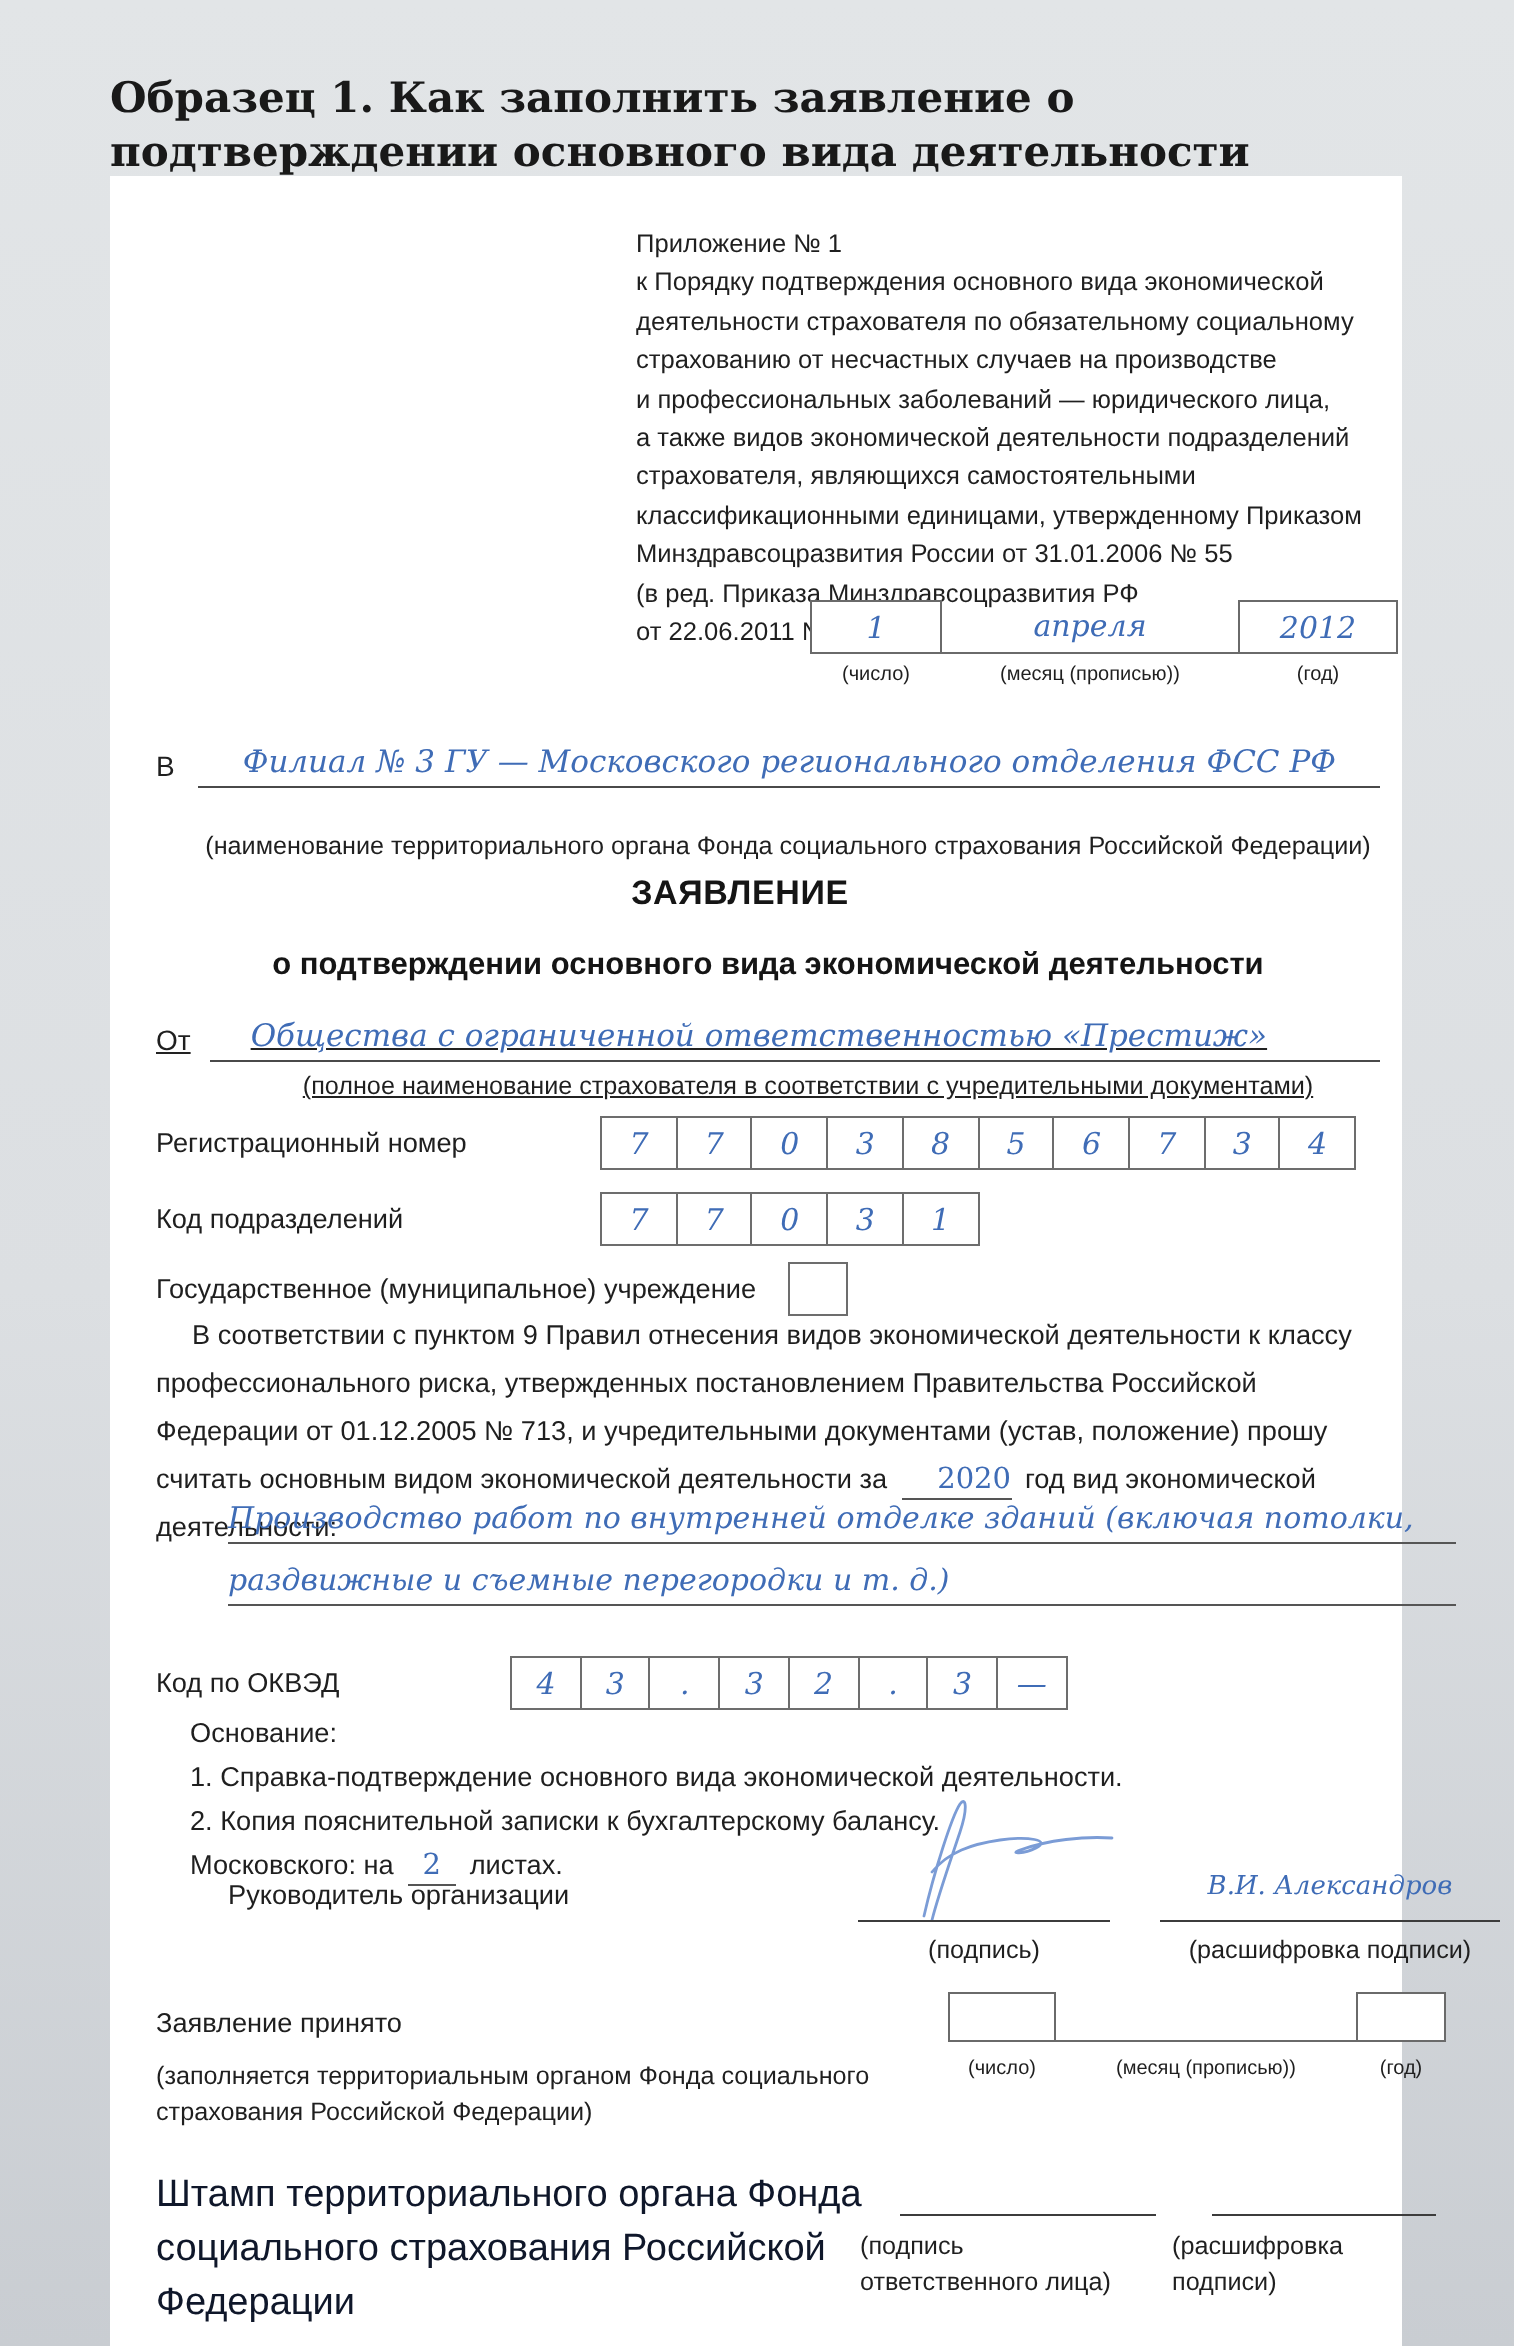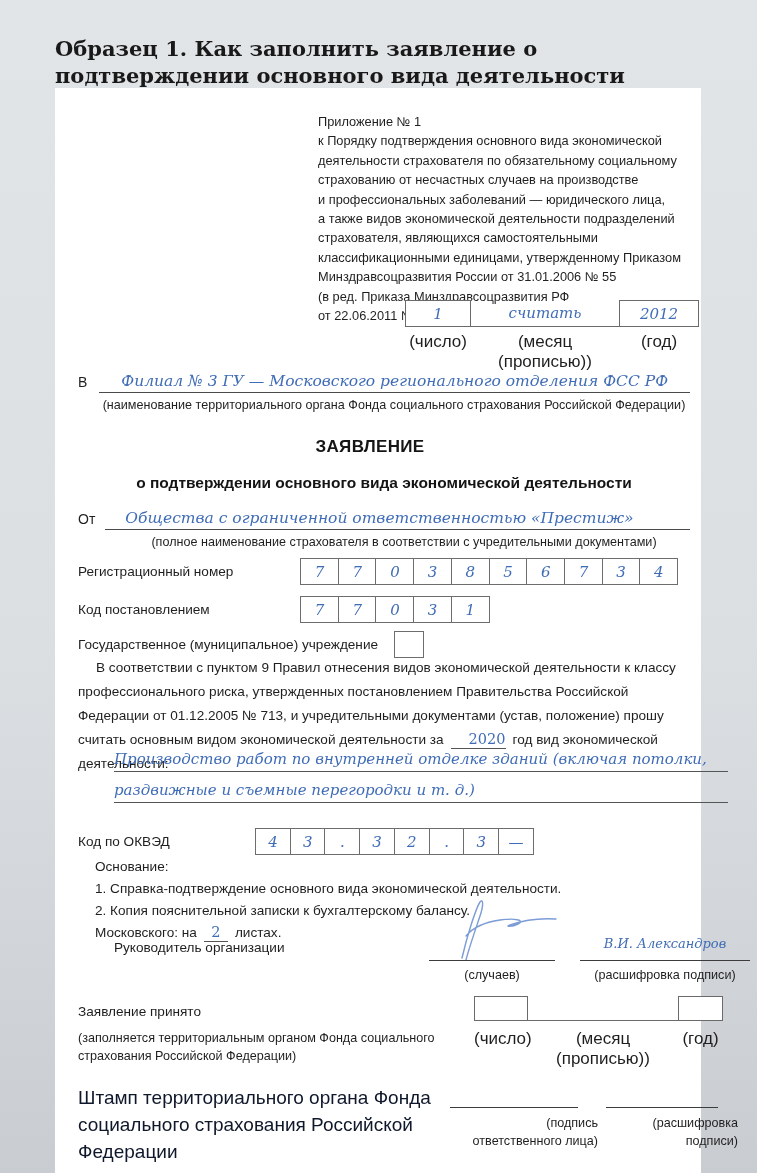--- a/index.html
+++ b/index.html
@@ -17,21 +17,21 @@
   }
   .abs{position:absolute;}
   .note{
     left:263px;top:24px;width:368px;font-size:12.8px;line-height:19.4px;color:#1f1f1f;white-space:pre-line;
   }
   
   .date-row{display:flex;align-items:stretch;height:27px;}
   .dbox{border:1.3px solid #6a6a6a;display:flex;align-items:center;justify-content:center;background:#fff;box-sizing:border-box;}
   .dmid{border-bottom:1.3px solid #6a6a6a;display:flex;align-items:center;justify-content:center;box-sizing:border-box;}
   .blue-val{font-family:"DejaVu Serif",serif;font-style:italic;font-size:15px;color:#3f6cb6;}
-  .date-labels{display:flex;font-size:17px;color:#1f1f1f;margin-top:5px;}
+  .date-labels{display:flex;font-size:10px;color:#1f1f1f;margin-top:5px;}
   .date-labels span{text-align:center;}
   
   .field-line{border-bottom:1.5px solid #4a4a4a;}
   .caption{font-size:12.6px;color:#1f1f1f;text-align:center;}
   .h-main{font-weight:700;font-size:17px;letter-spacing:.3px;text-align:center;color:#151515;}
   .h-sub{font-weight:700;font-size:15.5px;text-align:center;color:#151515;}
   .label{font-size:13.6px;color:#1f1f1f;}
   .cells{display:flex;}
   .cell{
     width:39px;height:27px;border:1.3px solid #6d6d6d;margin-left:-1.3px;box-sizing:border-box;
@@ -45,21 +45,21 @@
   .inline-blank{
     display:inline-block;min-width:52px;text-align:center;border-bottom:1.4px solid #555;
     font-family:"DejaVu Serif",serif;color:#3f6cb6;font-size:14.5px;line-height:17px;margin:0 7px;
   }
   .activity-line{
     border-bottom:1.2px solid #555;padding-bottom:3px;margin-bottom:9px;
     font-family:"DejaVu Serif",serif;font-style:italic;font-size:15px;color:#3f6cb6;
   }
   .basis-line{font-size:13.6px;line-height:22px;color:#1f1f1f;}
   .sig-line{border-bottom:1.6px solid #3c3c3c;}
-  .pre-center{white-space:pre-line;text-align:right;}
+  .pre-center{white-space:pre-line;text-align:left;}
   .stamp-label{font-size:19px;line-height:27px;color:#0f172a;white-space:pre-line;}
 </style>
 </head>
 <body>
 
 <h1 class="page-title">Образец 1. Как заполнить заявление о подтверждении основного вида деятельности</h1>
 
 <div class="card">
 
   <div class="abs note">Приложение № 1
@@ -73,47 +73,47 @@
 Минздравсоцразвития России от 31.01.2006 № 55
 (в ред. Приказа Минздравсоцразвития РФ
 от 22.06.2011 № 606н)</div>
 
   <div class="abs" style="left:350px;top:212px;width:296px;">
     <div class="date-row">
       <div class="dbox" style="width:66px;">
           <span class="blue-val">1</span>
         </div>
       <div class="dmid" style="width:148px;">
-          <span class="blue-val">считать</span>
+          <span class="blue-val">апреля</span>
         </div>
       <div class="dbox" style="width:80px;">
           <span class="blue-val">2012</span>
         </div>
     </div>
     <div class="date-labels">
       <span style="width:66px;">(число)</span>
       <span style="width:148px;">(месяц (прописью))</span>
       <span style="width:80px;">(год)</span>
     </div>
   </div>
 
   <div class="abs" style="left:23px;top:284px;width:612px;">
     <div style="display:flex;align-items:flex-end;">
       <span class="label" style="font-size:14px;padding-bottom:3px;">В</span>
       <div class="field-line" style="flex:1;margin-left:12px;text-align:center;padding-bottom:2px;">
         <span class="blue-val" style="font-size:15.5px;">Филиал № 3 ГУ — Московского регионального отделения ФСС РФ</span>
       </div>
     </div>
-    <div class="caption" style="margin-top:5px;margin-left:20px;">(наименование территориального органа Фонда социального страхования Российской Федерации)</div>
+    <div class="caption" style="margin-top:22px;margin-left:20px;">(наименование территориального органа Фонда социального страхования Российской Федерации)</div>
   </div>
 
   <div class="abs h-main" style="left:9px;top:349px;width:612px;">ЗАЯВЛЕНИЕ</div>
   <div class="abs h-sub" style="left:23px;top:386px;width:612px;">о подтверждении основного вида экономической деятельности</div>
 
-  <div class="abs" style="left:23px;top:421px;width:612px;">
+  <div class="abs" style="left:23px;top:421px;width:612px;text-decoration:underline;">
     <div style="display:flex;align-items:flex-end;">
       <span class="label" style="font-size:14px;padding-bottom:3px;">От</span>
       <div class="field-line" style="flex:1;margin-left:10px;text-align:left;padding:0 0 2px 20px;">
         <span class="blue-val" style="font-size:15.5px;">Общества с ограниченной ответственностью «Престиж»</span>
       </div>
     </div>
     <div class="caption" style="margin-top:5px;margin-left:40px;">(полное наименование страхователя в соответствии с учредительными документами)</div>
   </div>
 
   <div class="abs" style="left:23px;top:470px;width:612px;display:flex;align-items:center;">
@@ -126,21 +126,21 @@
       <span class="cell">8</span>
       <span class="cell">5</span>
       <span class="cell">6</span>
       <span class="cell">7</span>
       <span class="cell">3</span>
       <span class="cell">4</span>
     </div>
   </div>
 
   <div class="abs" style="left:23px;top:508px;width:612px;display:flex;align-items:center;">
-    <span class="label" style="width:222px;">Код постановлением</span>
+    <span class="label" style="width:222px;">Код подразделений</span>
     <div class="cells">
       <span class="cell">7</span>
       <span class="cell">7</span>
       <span class="cell">0</span>
       <span class="cell">3</span>
       <span class="cell">1</span>
     </div>
   </div>
 
   <div class="abs" style="left:23px;top:543px;width:612px;display:flex;align-items:center;">
@@ -181,21 +181,21 @@
   </div>
 
   <div class="abs" style="left:23px;top:848px;width:614px;height:90px;margin-left:36px;">
     <span class="label abs" style="left:0;top:4px;">Руководитель организации</span>
 
     <svg class="abs" style="left:300px;top:-40px;" width="150" height="70" viewBox="0 0 150 70">
       <path d="M48 62 C53 40 62 12 66 6 C69 2 70 8 66 20 C61 35 55 52 52 64 M52 40 C60 30 72 26 86 24 C100 22 112 24 104 28 C98 31 90 31 96 29 C110 24 128 22 142 23" fill="none" stroke="#7b9cd6" stroke-width="1.4" stroke-linecap="round"></path>
     </svg>
 
     <div class="sig-line abs" style="left:315px;top:24px;width:126px;"></div>
-    <div class="caption abs" style="left:300px;top:32px;width:156px;">(случаев)</div>
+    <div class="caption abs" style="left:300px;top:32px;width:156px;">(подпись)</div>
 
     <div class="abs" style="left:466px;top:-2px;width:170px;text-align:center;">
       <span class="blue-val" style="font-size:13px;">В.И. Александров</span>
     </div>
     <div class="sig-line abs" style="left:466px;top:24px;width:170px;"></div>
     <div class="caption abs" style="left:456px;top:32px;width:190px;">(расшифровка подписи)</div>
   </div>
 
   <div class="abs" style="left:23px;top:908px;width:622px;">
     <span class="label abs" style="left:0;top:8px;">Заявление принято</span>

